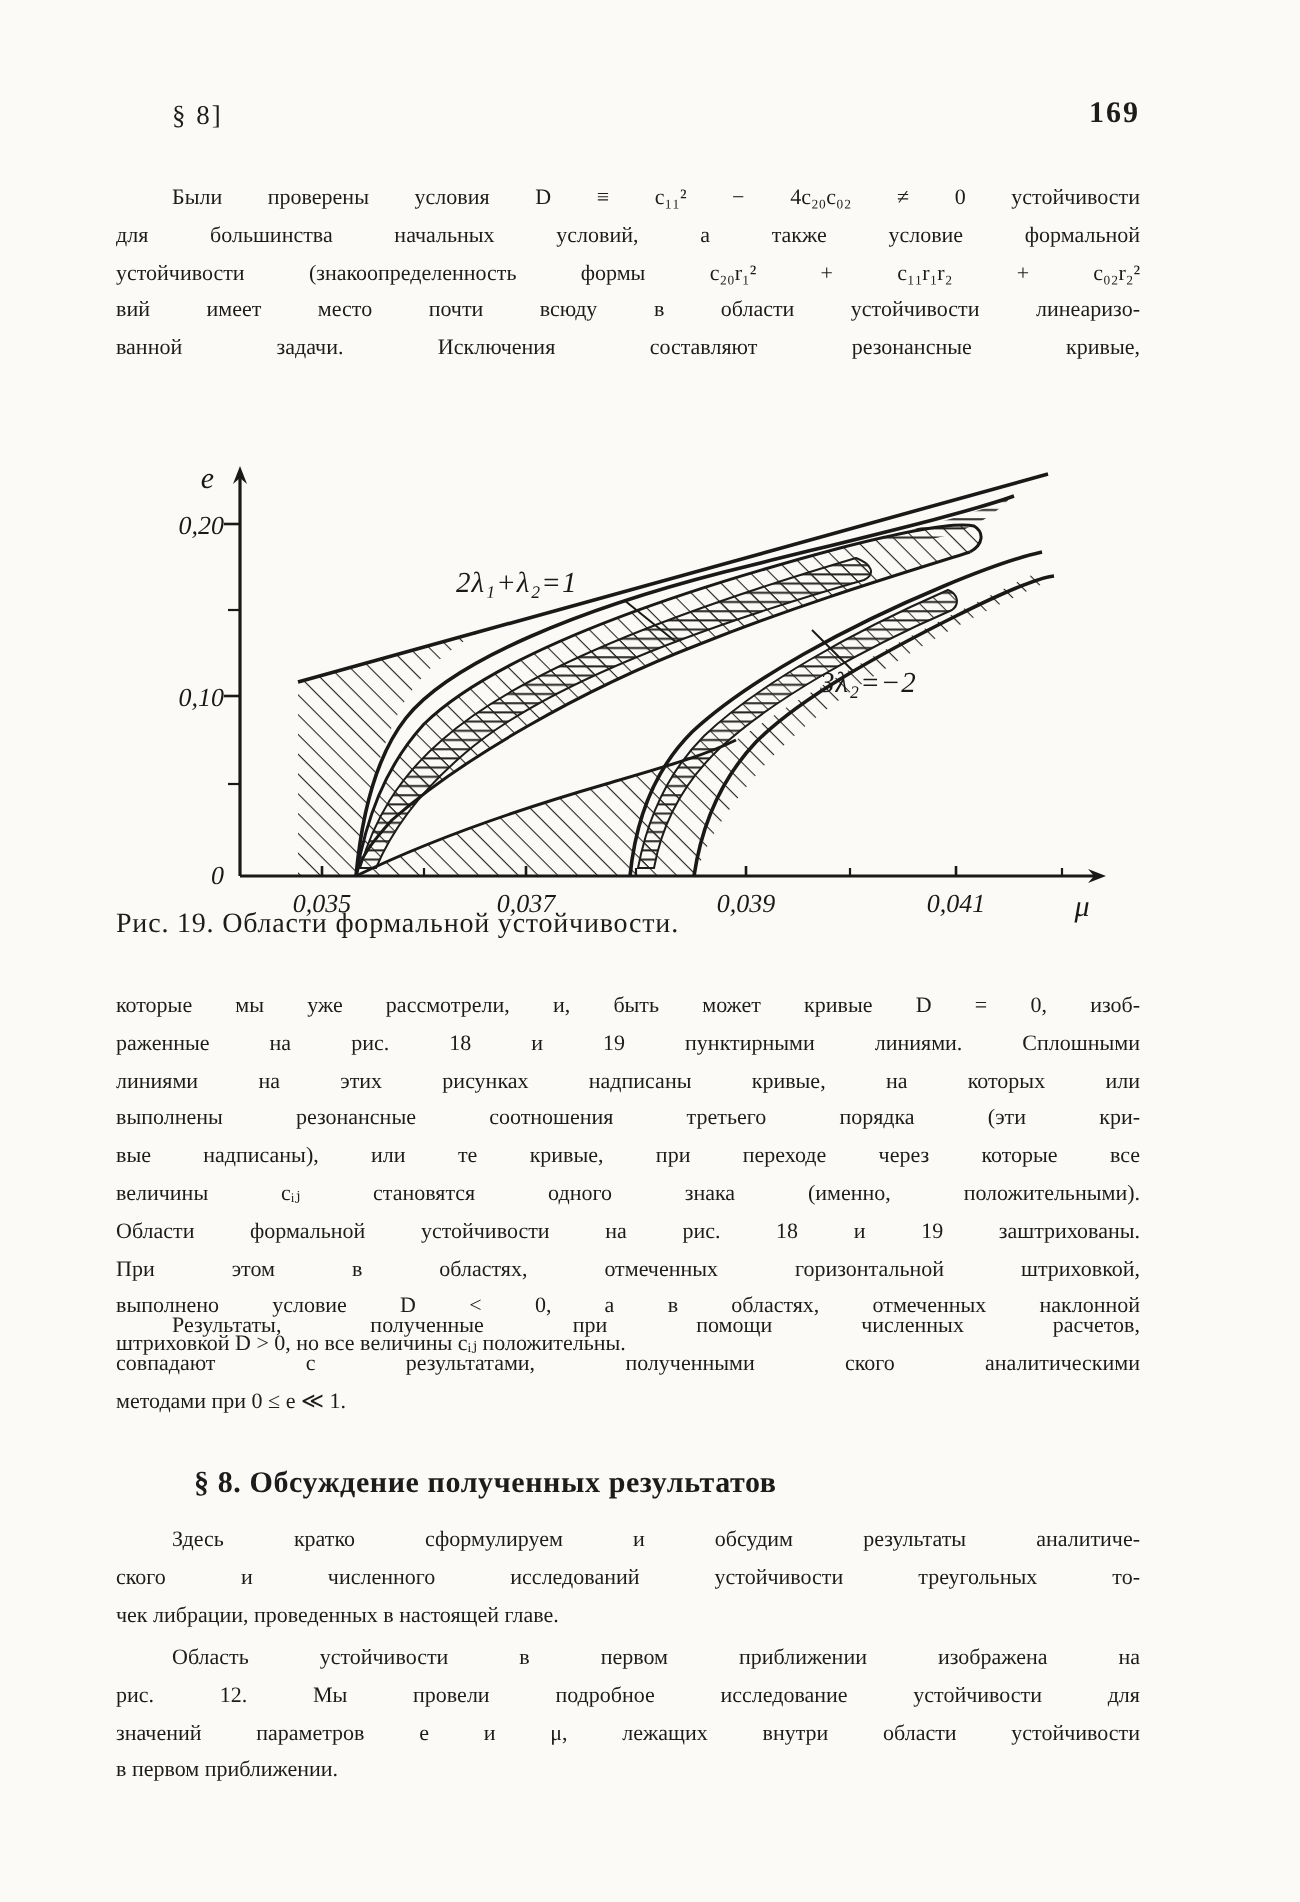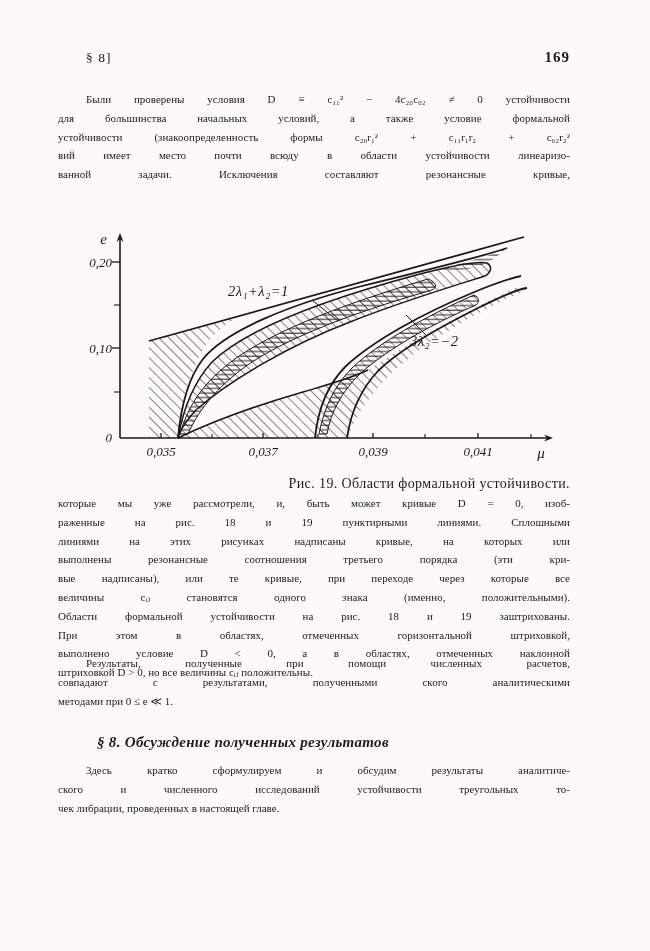--- a/index.html
+++ b/index.html
@@ -11,24 +11,24 @@
   }
   .hdr{position:absolute;top:49px;left:58px;width:512px;height:18px;font-size:13.5px;}
   .hdr .sec{position:absolute;left:28px;top:1px;letter-spacing:1px;}
   .hdr .run{position:absolute;left:0;right:0;text-align:center;top:1px;
             font-weight:bold;font-size:12.5px;letter-spacing:2.5px;}
   .hdr .pg{position:absolute;right:0;top:0;font-weight:bold;font-size:15px;letter-spacing:1px;text-align:center;}
   .para{position:absolute;left:58px;width:512px;font-size:11px;line-height:18.8px;}
   .ln{height:18.8px;overflow:hidden;}
   .j{text-align:justify;text-align-last:justify;}
   .ind{text-indent:28px;}
-  .caption{position:absolute;top:476px;left:58px;width:512px;text-align:right;
+  .caption{position:absolute;top:455px;left:58px;width:512px;text-align:left;
            font-size:14px;letter-spacing:0.4px;}
   .heading{position:absolute;top:734px;left:97px;width:473px;
-           font-weight:bold;font-size:15px;letter-spacing:0.3px;font-style:italic;}
+           font-weight:bold;font-size:15px;letter-spacing:0.3px;}
   svg.fig{position:absolute;top:228px;left:0;}
   svg text{font-family:"Liberation Serif","DejaVu Serif",serif;}
   .ticklab{font-style:italic;font-size:13px;fill:#191919;}
   .axlab{font-style:italic;font-size:15px;fill:#191919;}
   .curvelab{font-style:italic;font-size:14.5px;fill:#191919;letter-spacing:0.5px;}
 </style>
 </head>
 <body>
 
 <div class="page">
@@ -155,14 +155,20 @@
   </div>
 
   <div class="heading">§ 8. Обсуждение полученных результатов</div>
 
   <div class="para" style="top:761px">
     <div class="ln j ind">Здесь кратко сформулируем и обсудим результаты аналитиче-</div>
     <div class="ln j">ского и численного исследований устойчивости треугольных то-</div>
     <div class="ln">чек либрации, проведенных в настоящей главе.</div>
   </div>
 
+  <div class="para" style="top:820px">
+    <div class="ln j ind">Область устойчивости в первом приближении изображена на</div>
+    <div class="ln j">рис. 12. Мы провели подробное исследование устойчивости для</div>
+    <div class="ln j">значений параметров e и μ, лежащих внутри области устойчивости</div>
+    <div class="ln">в первом приближении.</div>
+  </div>
 
 </div>
 
 </body></html>

